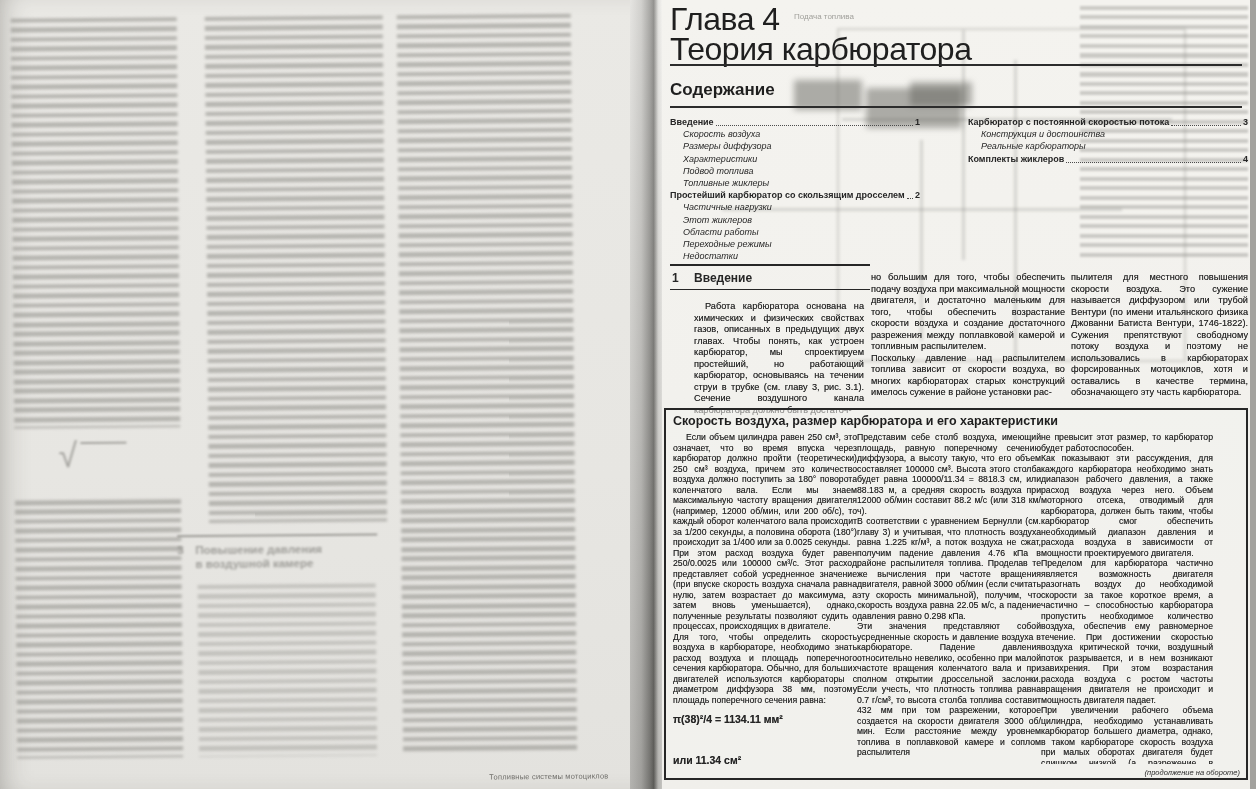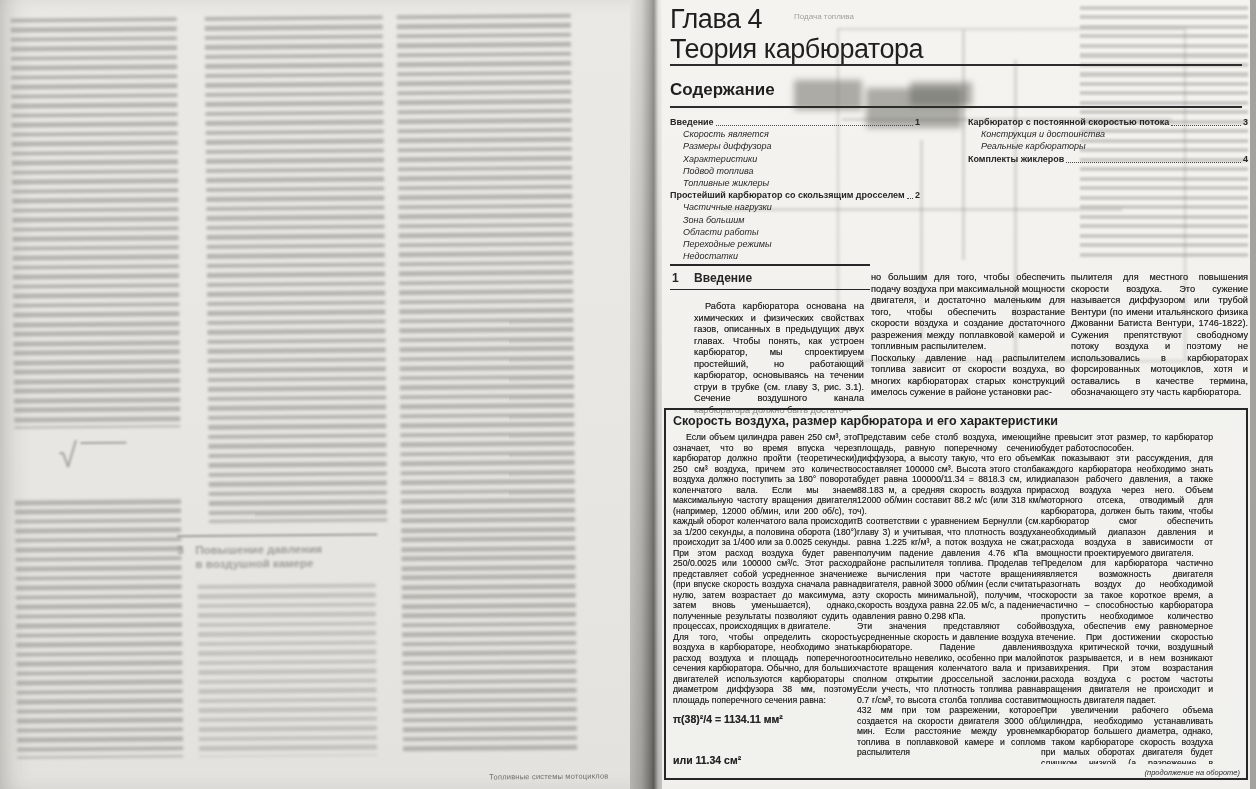--- a/index.html
+++ b/index.html
@@ -40,21 +40,21 @@
   .bleed{position:absolute;inset:0;z-index:0;}
   .bleed .box-outline{position:absolute;border:2px solid rgba(125,124,118,.28);filter:blur(1.5px);}
   .bleed .vline{position:absolute;width:3px;background:rgba(125,124,118,.25);filter:blur(1.5px);}
   .bleed .hline{position:absolute;height:3px;background:rgba(125,124,118,.25);filter:blur(1.5px);}
   .bleed .blob{position:absolute;background:rgba(100,99,94,.5);filter:blur(3px);border-radius:2px;}
   .bleed .ghost-text{position:absolute;filter:blur(1.2px);opacity:.4;
     background:repeating-linear-gradient(180deg,#8f8e89 0px,#8f8e89 4px,rgba(0,0,0,0) 4px,rgba(0,0,0,0) 9.5px);}
   .bleed-label{position:absolute;font-size:8px;color:rgba(90,89,84,.55);filter:blur(.6px);}
 
   .rp-content{position:absolute;inset:0;z-index:1;}
-  .chapter{position:absolute;left:8px;top:4px;font-size:27px;line-height:30px;letter-spacing:-.5px;color:#1f1f1f;}
+  .chapter{position:absolute;left:8px;top:4px;font-size:32px;line-height:30px;letter-spacing:-.5px;color:#1f1f1f;}
   .rule{position:absolute;left:8px;width:572px;height:2px;background:#2c2c2c;}
   .contents-h{position:absolute;left:8px;top:80px;font-size:17px;font-weight:bold;color:#1f1f1f;}
 
   .toc{position:absolute;left:8px;top:116px;width:580px;font-size:9px;line-height:12.2px;}
   .toc-col{position:absolute;top:0;}
   .toc-col.c1{left:0;width:250px;}
   .toc-col.c2{left:298px;width:280px;}
   .toc-row{display:flex;align-items:flex-end;}
   .toc-label{white-space:nowrap;}
   .toc-row.main .toc-label{font-weight:bold;}
@@ -146,21 +146,21 @@
       <div class="rule" style="top:106px;"></div>
 
       <div class="toc">
         <div class="toc-col c1">
           <div class="toc-row main">
               <span class="toc-label">Введение</span>
               <span class="leader"></span>
               <span class="toc-page">1</span>
             </div>
           <div class="toc-row sub">
-              <span class="toc-label">Скорость является</span>
+              <span class="toc-label">Скорость воздуха</span>
             </div>
           <div class="toc-row sub">
               <span class="toc-label">Размеры диффузора</span>
             </div>
           <div class="toc-row sub">
               <span class="toc-label">Характеристики</span>
             </div>
           <div class="toc-row sub">
               <span class="toc-label">Подвод топлива</span>
             </div>
@@ -169,21 +169,21 @@
             </div>
           <div class="toc-row main">
               <span class="toc-label">Простейший карбюратор со скользящим дросселем</span>
               <span class="leader"></span>
               <span class="toc-page">2</span>
             </div>
           <div class="toc-row sub">
               <span class="toc-label">Частичные нагрузки</span>
             </div>
           <div class="toc-row sub">
-              <span class="toc-label">Зона большим</span>
+              <span class="toc-label">Этот жиклеров</span>
             </div>
           <div class="toc-row sub">
               <span class="toc-label">Области работы</span>
             </div>
           <div class="toc-row sub">
               <span class="toc-label">Переходные режимы</span>
             </div>
           <div class="toc-row sub">
               <span class="toc-label">Недостатки</span>
             </div>

